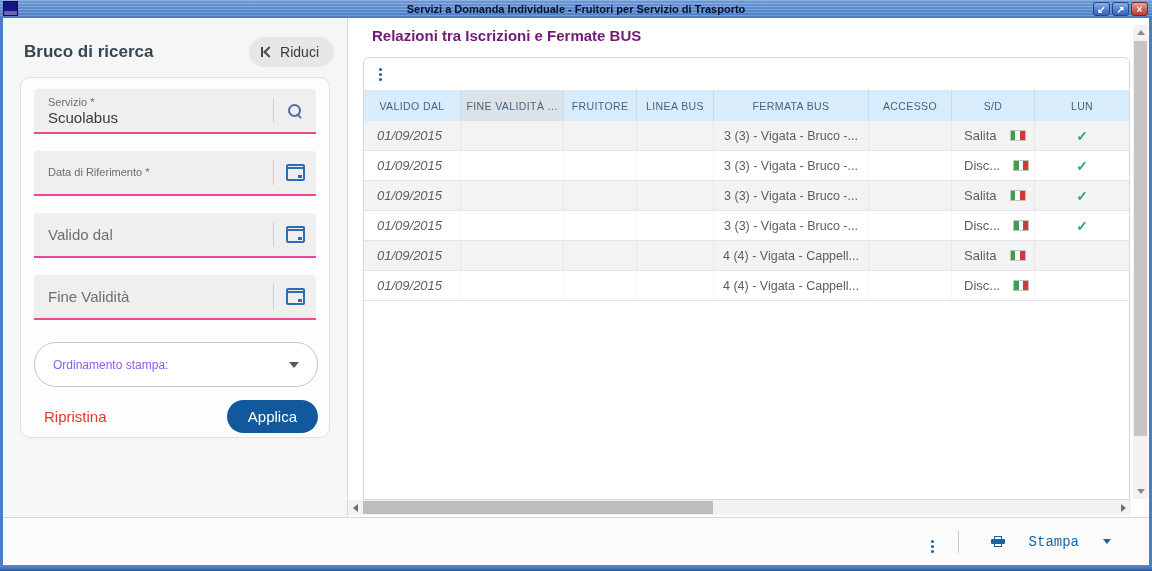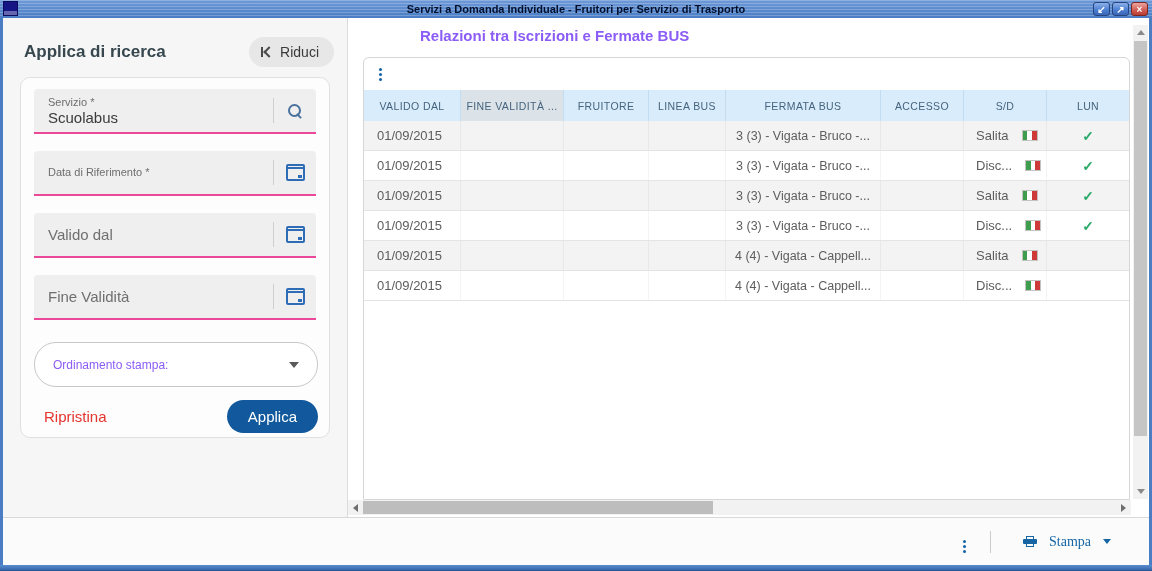--- a/index.html
+++ b/index.html
@@ -59,38 +59,38 @@
     border-radius:22px;display:flex;align-items:center;box-sizing:border-box;padding:0 18px;cursor:pointer;}
   .sortbox .slabel{flex:1;font-size:12px;color:#8b5cf6;}
   .caret-down{width:0;height:0;border-left:5px solid transparent;border-right:5px solid transparent;border-top:6px solid #5a5a5a;}
 
   .fbtns{position:absolute;left:13px;top:322px;width:284px;display:flex;align-items:center;justify-content:space-between;}
   .ripristina{font-size:15px;color:#e4342e;background:none;border:none;padding:6px 10px;cursor:pointer;font-family:inherit;}
   .applica{font-size:15px;color:#fff;background:#11599c;border:none;border-radius:17px;padding:8px 21px;cursor:pointer;font-family:inherit;}
 
   
   .rightpanel{position:absolute;left:346px;top:0;width:784px;height:499px;background:#fff;}
-  .rtitle{position:absolute;left:23px;top:9px;font-size:15px;font-weight:bold;color:#8b5cf6;margin-left:48px;}
+  .rtitle{position:absolute;left:23px;top:9px;font-size:15px;font-weight:bold;color:#701a75;}
 
   .tcard{position:absolute;left:14px;top:39px;width:767px;height:443px;background:#fff;
     border:1px solid #d6d6d6;border-radius:6px 6px 0 0;box-sizing:border-box;overflow:hidden;}
   .ttoolbar{height:32px;display:flex;align-items:center;padding-left:15px;}
   .vdots{width:3px;height:3px;border-radius:50%;background:#1463a5;box-shadow:0 5px 0 #1463a5,0 10px 0 #1463a5;margin-top:-10px;cursor:pointer;}
   .thead{display:flex;height:31px;background:#d8ecfb;}
   .th{display:flex;align-items:center;justify-content:center;font-size:10.5px;color:#46647e;letter-spacing:.4px;
     border-right:1px solid #c3dcef;box-sizing:border-box;white-space:nowrap;overflow:hidden;cursor:pointer;}
   .th:last-child{border-right:none;}
   .th.sel{background:#dbe2e8;}
   .tbody .tr{display:flex;height:30px;border-bottom:1px solid #e4e4e4;background:#fff;box-sizing:border-box;cursor:default;}
   .tbody .tr.alt{background:#f3f3f3;}
   .td{display:flex;align-items:center;font-size:13px;color:#5d5d5d;border-right:1px solid rgba(0,0,0,.045);
     box-sizing:border-box;white-space:nowrap;overflow:hidden;}
   .td:last-child{border-right:none;}
-  .c0{width:97px}.c1{width:103px}.c2{width:85px}.c3{width:77px}.c4{width:155px}.c5{width:83px}.c6{width:83px}.c7{flex:1}
-  .td.c0{padding-left:13px;}
+  .c0{width:97px}.c1{width:103px}.c2{width:73px}.c3{width:77px}.c4{width:155px}.c5{width:83px}.c6{width:83px}.c7{flex:1}
+  .td.c0{padding-left:13px;font-style:italic;}
   .td.c4{justify-content:center;font-size:12.5px;}
   .td.c6{padding-left:12px;gap:13px;}
   .td.c7{justify-content:center;}
   .flag{display:inline-flex;width:16px;height:11px;border:1px solid #c2c2c2;box-sizing:border-box;}
   .flag i{flex:1;}
   .flag .fg{background:#3f9e4d}.flag .fw{background:#fff}.flag .fr{background:#ce3a3a}
   .check{font-size:14px;font-weight:bold;color:#2aa968;}
 
   
   .vscroll{position:absolute;left:1130px;top:7px;width:15px;height:474px;background:#f2f2f2;}
@@ -101,21 +101,21 @@
   .tri-left{width:0;height:0;border-top:4px solid transparent;border-bottom:4px solid transparent;border-right:5px solid #6e6e6e;}
   .tri-right{width:0;height:0;border-top:4px solid transparent;border-bottom:4px solid transparent;border-left:5px solid #6e6e6e;}
   .hscroll{position:absolute;left:345px;top:482px;width:783px;height:15px;background:#f2f2f2;}
   .hthumb{position:absolute;left:15px;top:1px;width:350px;height:13px;background:#bdbdbd;cursor:grab;}
 
   
   .bottombar{position:absolute;left:3px;top:517px;width:1146px;height:48px;background:#fbfbfb;
     border-top:1px solid #d9d9d9;box-sizing:border-box;display:flex;align-items:center;justify-content:flex-end;
     gap:24px;padding-right:30px;}
   .bb-div{width:1px;height:22px;background:#cccccc;}
-  .stampa{display:flex;align-items:center;gap:12px;background:none;border:none;cursor:pointer;font-family:Liberation Serif, serif;
+  .stampa{display:flex;align-items:center;gap:24px;background:none;border:none;cursor:pointer;font-family:Liberation Mono, monospace;
     font-size:14px;color:#1565a5;padding:6px 8px;}
   .printer-icon{position:relative;width:14px;height:12px;}
   .printer-icon .pi-top{position:absolute;left:3px;top:0;width:8px;height:3px;border:1px solid #1565a5;border-bottom:none;box-sizing:border-box;}
   .printer-icon .pi-mid{position:absolute;left:0;top:3px;width:14px;height:5px;background:#1565a5;border-radius:1px;}
   .printer-icon .pi-bot{position:absolute;left:3px;top:7px;width:8px;height:4px;background:#fff;border:1px solid #1565a5;box-sizing:border-box;}
   .stampa .caret-down{border-top-color:#1565a5;border-left-width:4px;border-right-width:4px;border-top-width:5px;}
 </style>
 </head>
 <body>
 
@@ -131,21 +131,21 @@
     </div>
   </div>
   <div class="frame-l"></div>
   <div class="frame-r"></div>
   <div class="frame-b"></div>
 
   <div class="main">
 
     <aside class="filters">
       <div class="filters-head">
-        <div class="filters-title">Applica di ricerca</div>
+        <div class="filters-title">Bruco di ricerca</div>
         <button class="riduci">
           <span class="collapse-icon">
               <span class="bar"></span>
               <span class="chev"></span>
             </span>
           <span>Riduci</span>
         </button>
       </div>
 
       <div class="fcard">

